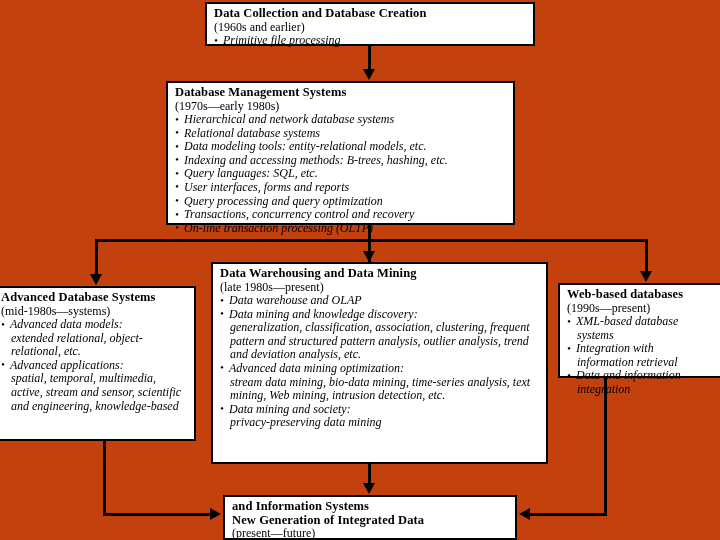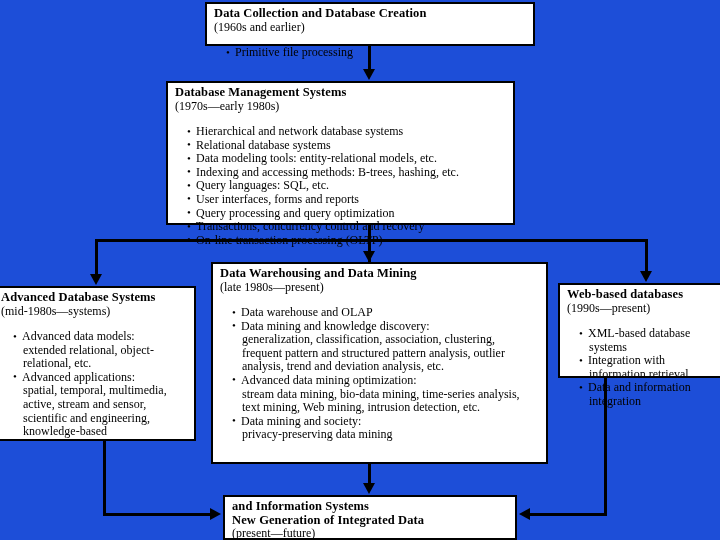--- a/index.html
+++ b/index.html
@@ -9,21 +9,21 @@
     background: #ffffff;
   }
   body {
     font-family: "Liberation Serif", "DejaVu Serif", serif;
     color: #000000;
   }
   #canvas {
     position: relative;
     width: 720px;
     height: 540px;
-    background: #1d4ed8;
+    background: #c2410c;
     overflow: hidden;
   }
 
   .box {
     position: absolute;
     box-sizing: border-box;
     border: 2px solid #000000;
     background: #ffffff;
     padding: 3px 6px 3px 7px;
     z-index: 3;
@@ -35,22 +35,23 @@
     letter-spacing: 0.1px;
     white-space: nowrap;
   }
   .box .period {
     font-size: 12px;
     line-height: 13.5px;
     white-space: nowrap;
   }
   .box ul {
     list-style: none;
-    margin: 12px;
+    margin: 0;
     padding: 0;
+    font-style: italic;
   }
   .box ul li {
     font-size: 12px;
     line-height: 13.6px;
     position: relative;
     padding-left: 9px;
     margin: 0;
   }
   .box ul li::before {
     content: "\2022";

